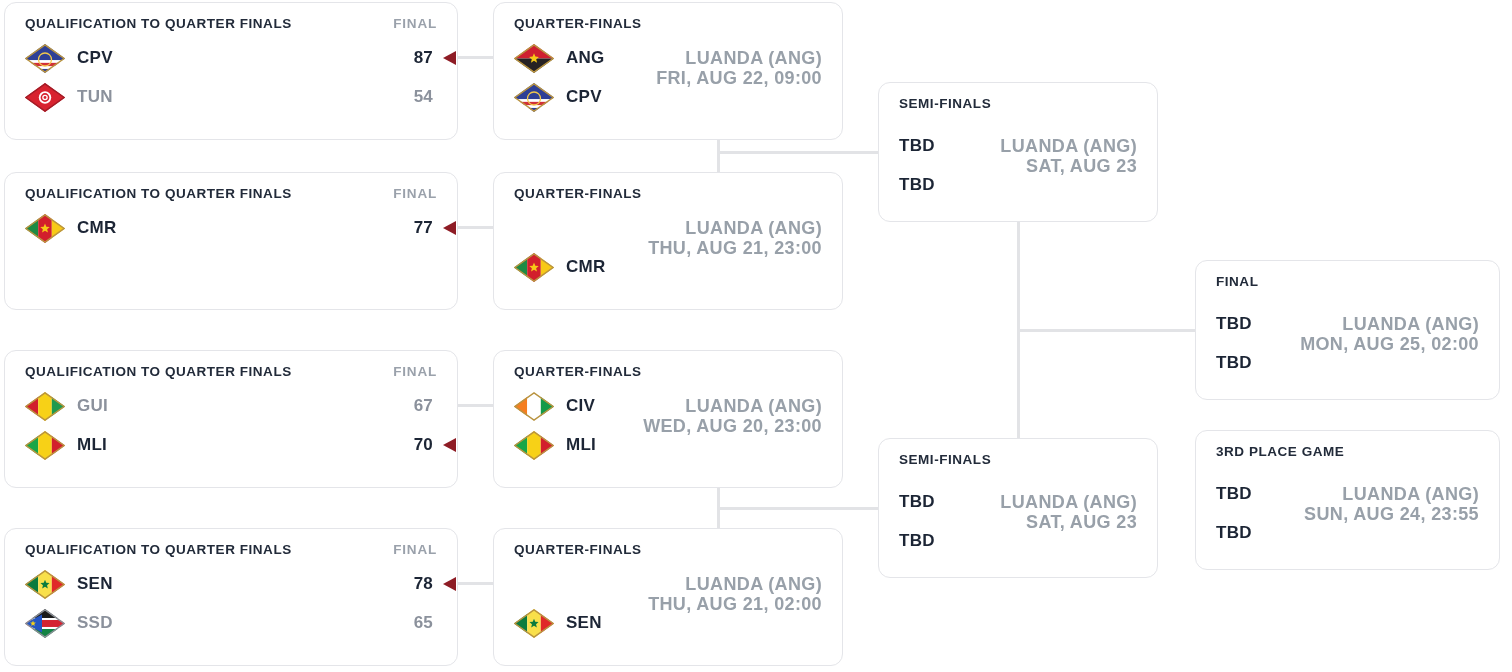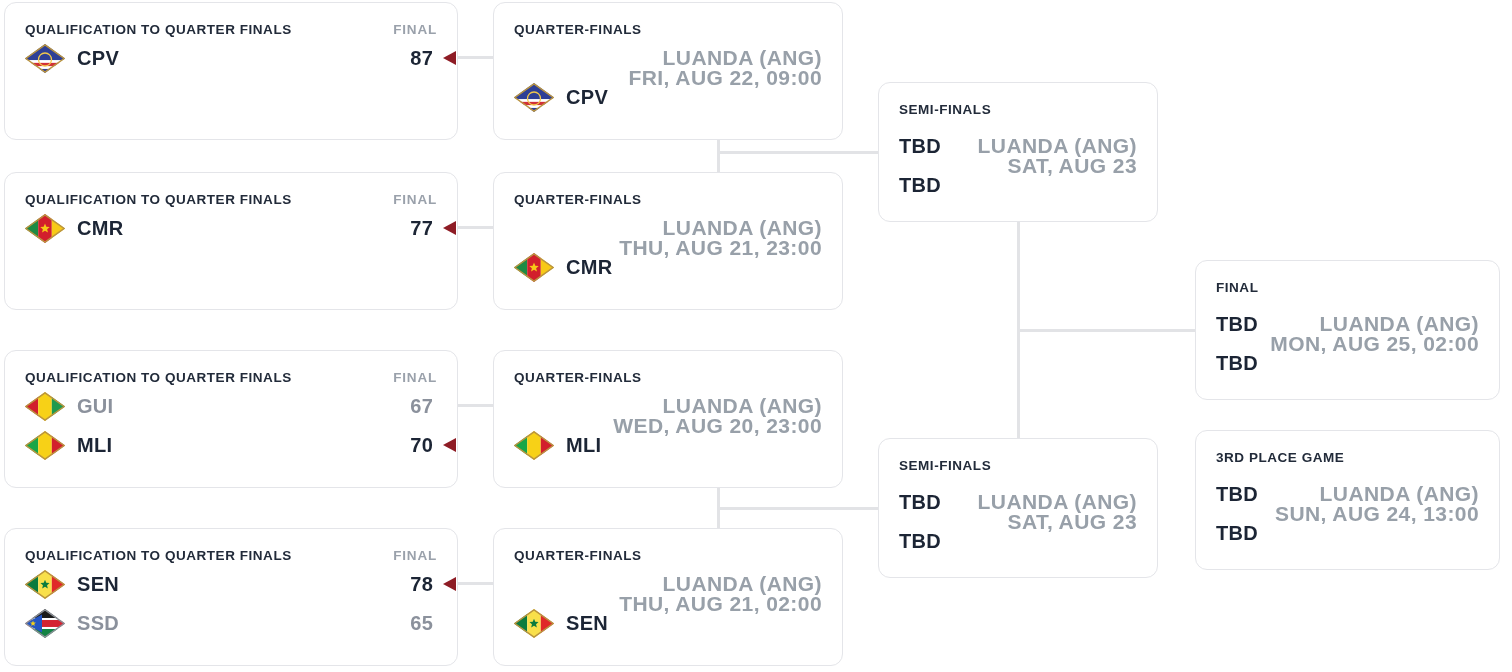--- a/index.html
+++ b/index.html
@@ -2,36 +2,36 @@
 <html><head>
 <meta charset="utf-8">
 <style>
   html,body{margin:0;padding:0;background:#ffffff;}
   .stage{position:relative;width:1512px;height:672px;background:#ffffff;overflow:hidden;
          font-family:"Liberation Sans",sans-serif;}
   .connector{position:absolute;background:#e2e3e6;z-index:1;}
   .card{position:absolute;background:#ffffff;border:1.5px solid #e4e5e9;border-radius:12px;
         box-sizing:border-box;z-index:2;}
   .card-head{position:absolute;left:20px;right:20px;top:12px;display:flex;
-             justify-content:space-between;align-items:flex-start;margin-top:6px;}
+             justify-content:space-between;align-items:flex-start;}
   .card-title{font-size:13.5px;font-weight:700;letter-spacing:.04em;color:#222b3a;
               line-height:18px;white-space:nowrap;}
   .card-status{font-size:13.5px;font-weight:700;letter-spacing:.06em;color:#9aa1ab;line-height:18px;}
   .team-row{position:absolute;left:20px;right:24px;height:32px;display:flex;align-items:center;}
   .card.std .r1{top:39px}.card.std .r2{top:78px}
   .card.big .r1{top:47px}.card.big .r2{top:86px}
   .flag{width:40px;height:29px;flex:0 0 40px;margin-right:12px;display:block;}
-  .code{font-size:20px;font-weight:700;letter-spacing:.015em;color:#1c2535;white-space:nowrap;}
+  .code{font-size:17px;font-weight:700;letter-spacing:.015em;color:#1c2535;white-space:nowrap;}
   .code.loser{color:#8b919c;}
-  .score{margin-left:auto;font-size:20px;font-weight:700;letter-spacing:.01em;color:#1c2535;}
+  .score{margin-left:auto;font-size:17px;font-weight:700;letter-spacing:.01em;color:#1c2535;}
   .score.loser{color:#8b919c;}
   .winner-arrow{position:absolute;right:-23px;top:9px;width:0;height:0;
                 border-top:7px solid transparent;border-bottom:7px solid transparent;
                 border-right:13px solid #8e1c25;}
-  .venue{position:absolute;right:20px;text-align:right;font-size:21px;font-weight:700;
+  .venue{position:absolute;right:20px;text-align:right;font-size:18px;font-weight:700;
          letter-spacing:.02em;color:#98a0a9;line-height:20px;}
   .card.std .venue{top:45px}
   .card.big .venue{top:53px}
 </style>
 </head>
 <body>
 
 <div class="stage" id="stage">
     <div class="connector" style="left: 458px; top: 55.5px; width: 35px; height: 3px;"></div>
     <div class="connector" style="left: 458px; top: 225.5px; width: 35px; height: 3px;"></div>
@@ -62,20 +62,38 @@
               <rect x="0" y="22.33" width="40" height="2.61" fill="#ffffff"></rect>
               <rect x="0" y="24.94" width="40" height="4.06" fill="#2e3f96"></rect>
               <circle cx="20" cy="15.5" r="6.5" fill="none" stroke="#f2c94c" stroke-width="1.3"></circle>
             </g>
             <polygon points="20,0.9 39.1,14.5 20,28.1 0.9,14.5" fill="none" stroke="#b99441" stroke-width="1.4"></polygon>
           </svg></span>
         <span class="code">CPV</span>
         <span class="score">87</span>
         <span class="winner-arrow"></span>
       </div>
+      <div class="team-row r2">
+        <span class="flag"><svg width="40" height="29" viewBox="0 0 40 29">
+            <defs>
+              <clipPath id="cf2">
+                <polygon points="20,0 40,14.5 20,29 0,14.5"></polygon>
+              </clipPath>
+            </defs>
+            <g clip-path="url(#cf2)">
+              <rect x="0" y="0" width="40" height="29" fill="#d8232f"></rect>
+              <circle cx="20" cy="14.5" r="6.2" fill="#ffffff"></circle>
+              <circle cx="20" cy="14.5" r="3.6" fill="none" stroke="#d8232f" stroke-width="1.6"></circle>
+              <circle cx="20" cy="14.5" r="1.4" fill="#d8232f"></circle>
+            </g>
+            <polygon points="20,0.9 39.1,14.5 20,28.1 0.9,14.5" fill="none" stroke="#a31d27" stroke-width="1.4"></polygon>
+          </svg></span>
+        <span class="code loser">TUN</span>
+        <span class="score loser">54</span>
+      </div>
     </div>
     <div class="card std" style="left: 4px; top: 172px; width: 454px; height: 138px;">
       <div class="card-head">
         <span class="card-title">QUALIFICATION TO QUARTER FINALS</span>
         <span class="card-status">FINAL</span>
       </div>
       <div class="team-row r1">
         <span class="flag"><svg width="40" height="29" viewBox="0 0 40 29">
             <defs>
               <clipPath id="cf3">
@@ -179,20 +197,36 @@
             <polygon points="20,0.9 39.1,14.5 20,28.1 0.9,14.5" fill="none" stroke="#8a8f96" stroke-width="1.4"></polygon>
           </svg></span>
         <span class="code loser">SSD</span>
         <span class="score loser">65</span>
       </div>
     </div>
     <div class="card std" style="left: 493px; top: 2px; width: 350px; height: 138px;">
       <div class="card-head">
         <span class="card-title">QUARTER-FINALS</span>
       </div>
+      <div class="team-row r1">
+        <span class="flag"><svg width="40" height="29" viewBox="0 0 40 29">
+            <defs>
+              <clipPath id="cf9">
+                <polygon points="20,0 40,14.5 20,29 0,14.5"></polygon>
+              </clipPath>
+            </defs>
+            <g clip-path="url(#cf9)">
+              <rect x="0" y="0" width="40" height="14.5" fill="#cf1f30"></rect>
+              <rect x="0" y="14.5" width="40" height="14.5" fill="#262223"></rect>
+              <polygon points="20.00,9.30 21.38,12.61 24.95,12.89 22.23,15.22 23.06,18.71 20.00,16.84 16.94,18.71 17.77,15.22 15.05,12.89 18.62,12.61" fill="#f7c917"></polygon>
+            </g>
+            <polygon points="20,0.9 39.1,14.5 20,28.1 0.9,14.5" fill="none" stroke="#b99441" stroke-width="1.4"></polygon>
+          </svg></span>
+        <span class="code">ANG</span>
+      </div>
       <div class="team-row r2">
         <span class="flag"><svg width="40" height="29" viewBox="0 0 40 29">
             <defs>
               <clipPath id="cf10">
                 <polygon points="20,0 40,14.5 20,29 0,14.5"></polygon>
               </clipPath>
             </defs>
             <g clip-path="url(#cf10)">
               <rect x="0" y="0" width="40" height="16.24" fill="#2e3f96"></rect>
               <rect x="0" y="16.24" width="40" height="2.61" fill="#ffffff"></rect>
@@ -233,20 +267,36 @@
       </div>
       <div class="venue">
         <div>LUANDA (ANG)</div>
         <div>THU, AUG 21, 23:00</div>
       </div>
     </div>
     <div class="card std" style="left: 493px; top: 350px; width: 350px; height: 138px;">
       <div class="card-head">
         <span class="card-title">QUARTER-FINALS</span>
       </div>
+      <div class="team-row r1">
+        <span class="flag"><svg width="40" height="29" viewBox="0 0 40 29">
+            <defs>
+              <clipPath id="cf13">
+                <polygon points="20,0 40,14.5 20,29 0,14.5"></polygon>
+              </clipPath>
+            </defs>
+            <g clip-path="url(#cf13)">
+              <rect x="0" y="0" width="13.2" height="29" fill="#f57e20"></rect>
+              <rect x="13.2" y="0" width="13.6" height="29" fill="#ffffff"></rect>
+              <rect x="26.8" y="0" width="13.2" height="29" fill="#139a49"></rect>
+            </g>
+            <polygon points="20,0.9 39.1,14.5 20,28.1 0.9,14.5" fill="none" stroke="#b99441" stroke-width="1.4"></polygon>
+          </svg></span>
+        <span class="code">CIV</span>
+      </div>
       <div class="team-row r2">
         <span class="flag"><svg width="40" height="29" viewBox="0 0 40 29">
             <defs>
               <clipPath id="cf14">
                 <polygon points="20,0 40,14.5 20,29 0,14.5"></polygon>
               </clipPath>
             </defs>
             <g clip-path="url(#cf14)">
               <rect x="0" y="0" width="13.2" height="29" fill="#18a647"></rect>
               <rect x="13.2" y="0" width="13.6" height="29" fill="#f7d117"></rect>
@@ -337,16 +387,16 @@
         <span class="card-title">3RD PLACE GAME</span>
       </div>
       <div class="team-row r1">
         <span class="code">TBD</span>
       </div>
       <div class="team-row r2">
         <span class="code">TBD</span>
       </div>
       <div class="venue">
         <div>LUANDA (ANG)</div>
-        <div>SUN, AUG 24, 13:00</div>
+        <div>SUN, AUG 24, 23:55</div>
       </div>
     </div>
   </div>
 
 </body></html>

